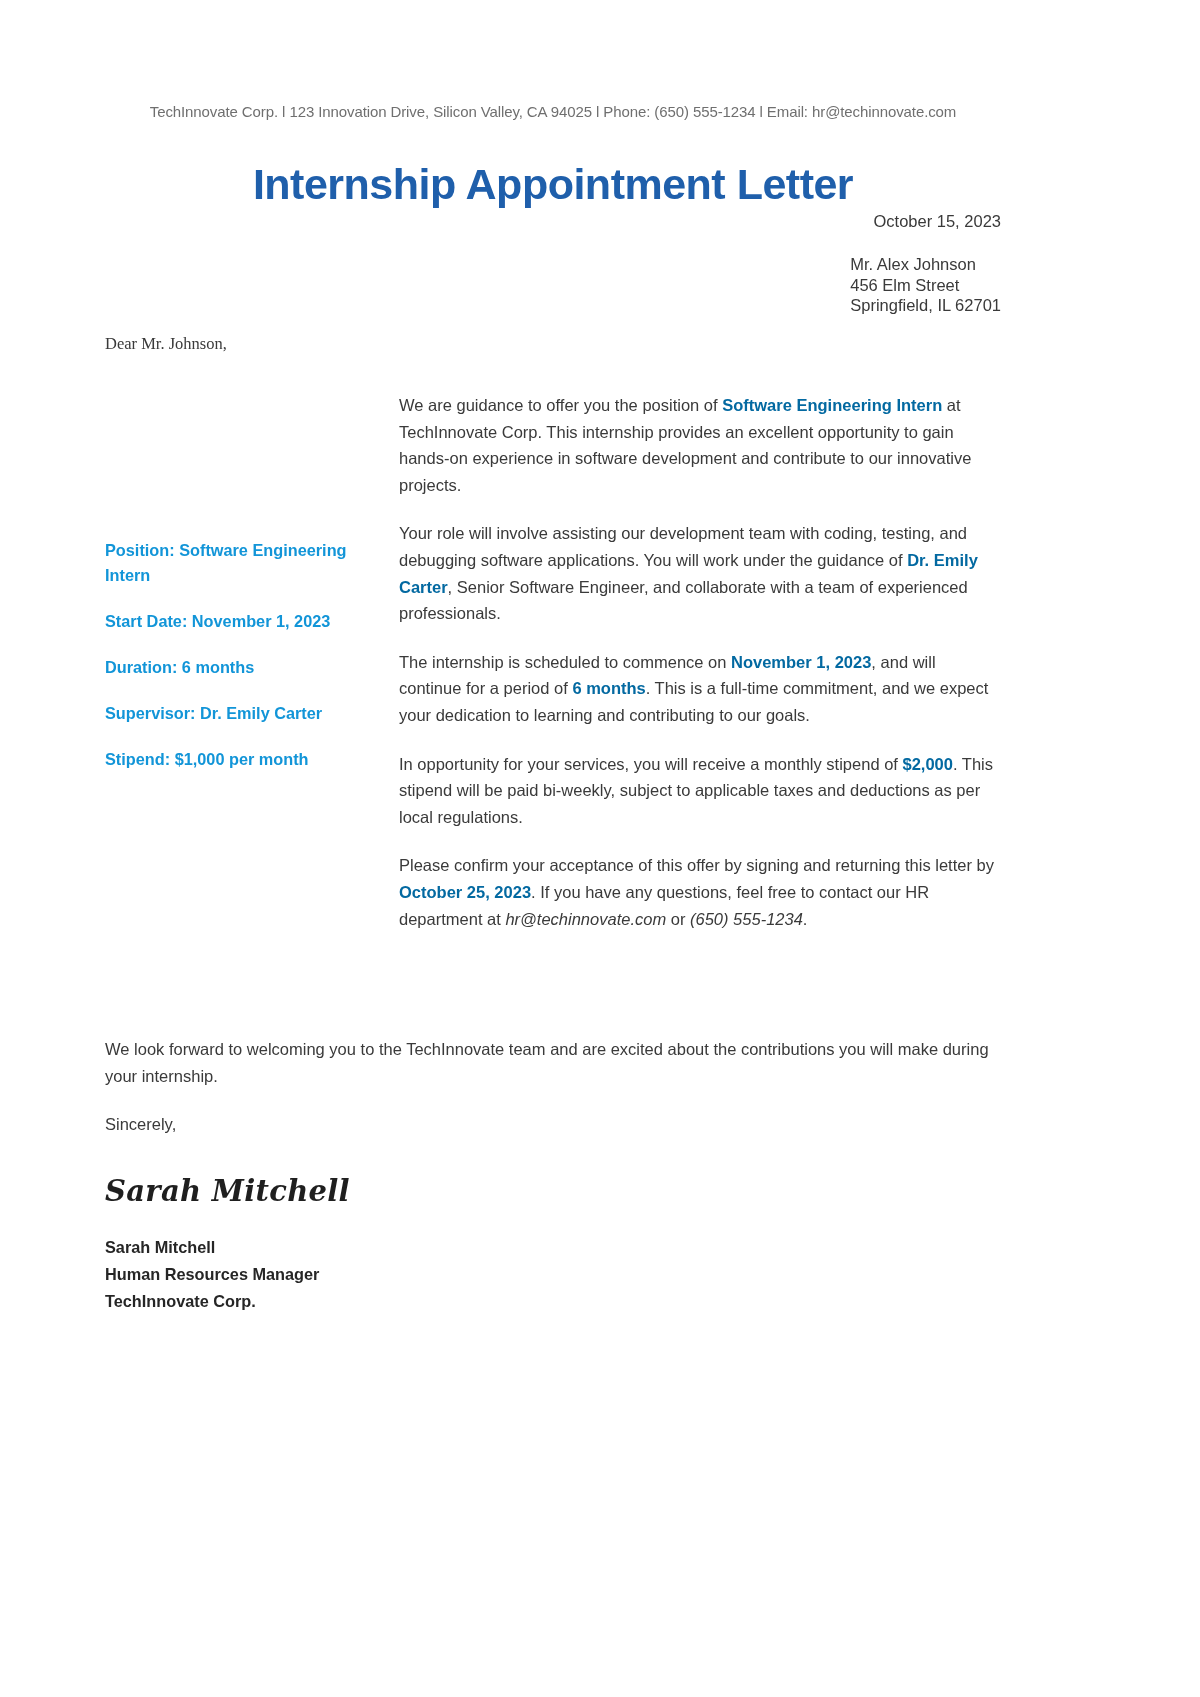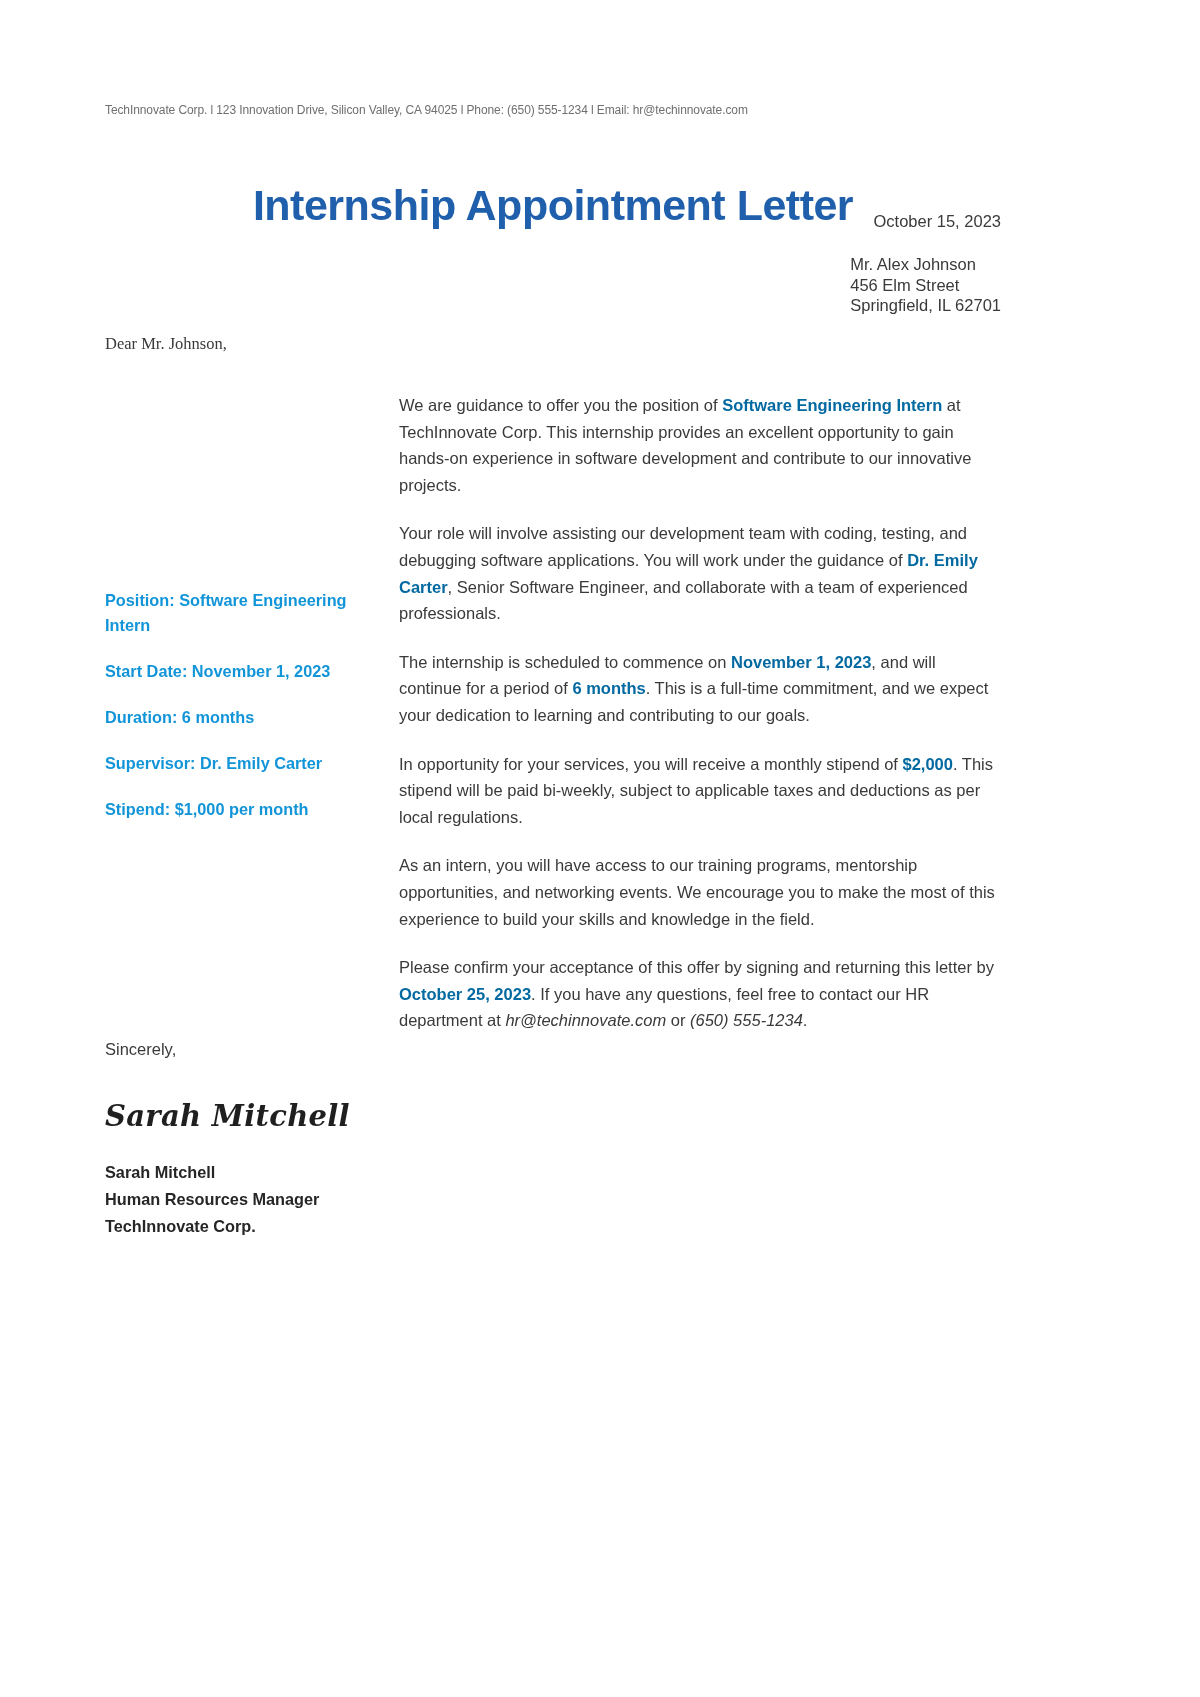--- a/index.html
+++ b/index.html
@@ -20,29 +20,30 @@
     box-sizing: border-box;
     overflow: hidden;
   }
 
   
   .company-line {
     position: absolute;
     left: 105px;
     top: 103px;
     width: 896px;
-    font-size: 12px;
+    text-align: center;
+    font-size: 15px;
     color: #6f6f6f;
     letter-spacing: -0.1px;
     white-space: nowrap;
   }
   .doc-title {
     position: absolute;
     left: 105px;
-    top: 148px;
+    top: 127px;
     width: 896px;
     text-align: center;
     font-size: 43px;
     line-height: 56px;
     font-weight: bold;
     color: #1f5fab;
     letter-spacing: -0.5px;
   }
 
   
@@ -192,28 +193,28 @@
     <div class="col-right">
 
       <p class="body-p"><span>We are guidance to offer you the position of </span><b>Software Engineering Intern</b><span> at TechInnovate Corp. This internship provides an excellent opportunity to gain hands-on experience in software development and contribute to our innovative projects.</span></p>
 
       <p class="body-p"><span>Your role will involve assisting our development team with coding, testing, and debugging software applications. You will work under the guidance of </span><b>Dr. Emily Carter</b><span>, Senior Software Engineer, and collaborate with a team of experienced professionals.</span></p>
 
       <p class="body-p"><span>The internship is scheduled to commence on </span><b>November 1, 2023</b><span>, and will continue for a period of </span><b>6 months</b><span>. This is a full-time commitment, and we expect your dedication to learning and contributing to our goals.</span></p>
 
       <p class="body-p"><span>In opportunity for your services, you will receive a monthly stipend of </span><b>$2,000</b><span>. This stipend will be paid bi-weekly, subject to applicable taxes and deductions as per local regulations.</span></p>
 
-      <p class="body-p">As an intern, you will have access to our training programs, mentorship opportunities, and networking events. We encourage you to make the most of this experience to build your skills and knowledge in the field.</p>
 
       <p class="body-p"><span>Please confirm your acceptance of this offer by signing and returning this letter by </span><b>October 25, 2023</b><span>. If you have any questions, feel free to contact our HR department at </span><i>hr@techinnovate.com</i><span> or </span><i>(650) 555-1234</i><span>.</span></p>
 
     </div>
   </div>
 
   <div class="closing">
+    <p class="closing-p">We look forward to welcoming you to the TechInnovate team and are excited about the contributions you will make during your internship.</p>
 
     <p class="sincerely">Sincerely,</p>
 
     <div class="signature">Sarah Mitchell</div>
 
 
     <div class="sig-block">
       <div>Sarah Mitchell</div>
       <div>Human Resources Manager</div>
       <div>TechInnovate Corp.</div>

